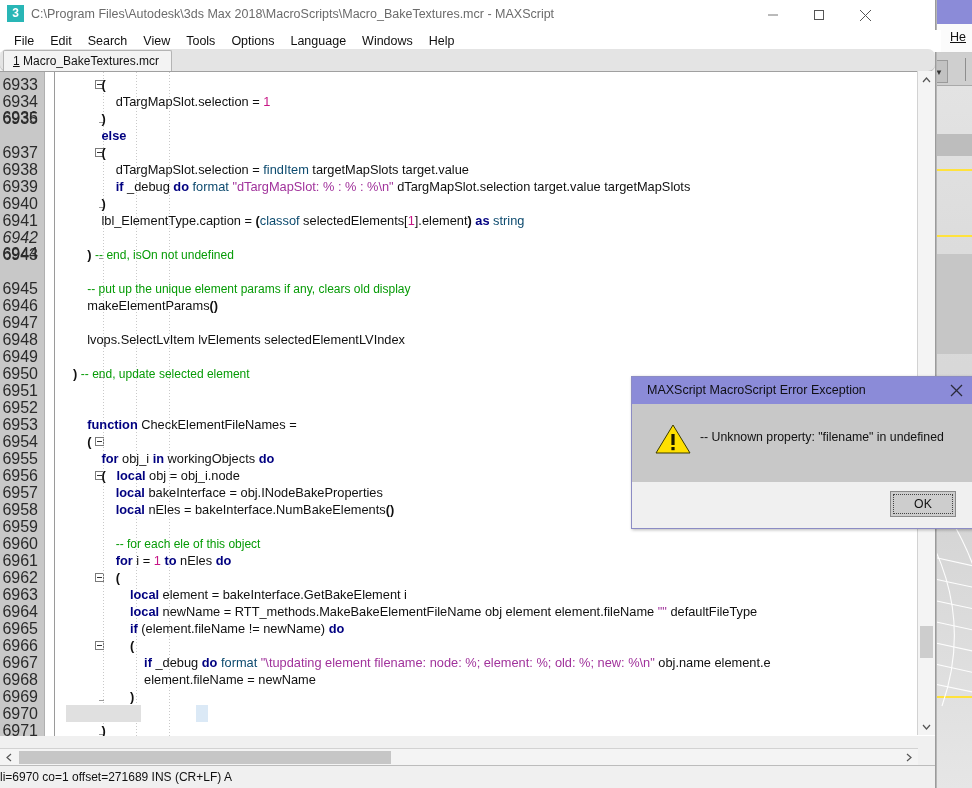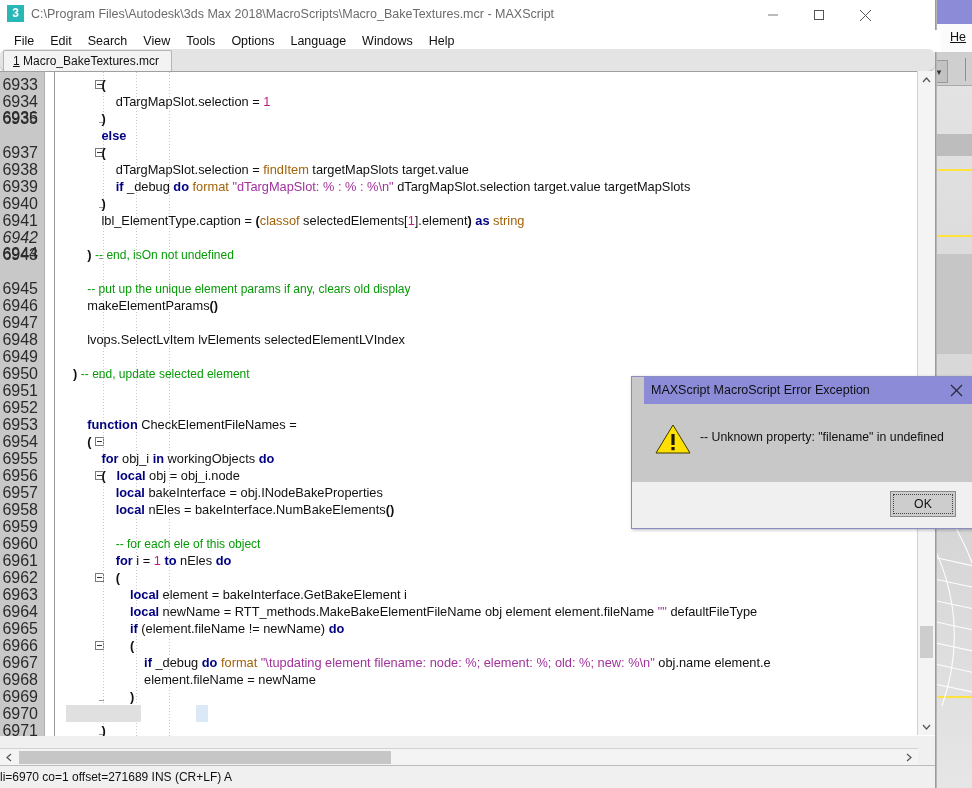--- a/index.html
+++ b/index.html
@@ -140,21 +140,21 @@
     position:absolute; right:6px; height:17px; line-height:17px;
     font-family:"Liberation Sans", sans-serif;
     font-size:16px; color:#2b2b2b; text-align:right;
   }
   .cl {
     position:absolute; left:0; height:17px; line-height:17px;
     font-family:"Liberation Sans", sans-serif;
     font-size:12.8px; color:#101010; white-space:pre;
   }
   .cl .kw   { color:#000080; font-weight:bold; }
-  .cl .fn   { color:#a16207; }
+  .cl .fn   { color:#0c4a6e; }
   .cl .str  { color:#a0329b; }
   .cl .num  { color:#c71585; }
   .cl .com  { color:#069b06; font-size:12px; }
   .cl .brk  { color:#101010; font-weight:bold; }
   
   .iguide {
     position:absolute; top:0; width:1px; height:664px;
     background-image: linear-gradient(to bottom, #c9c9c9 50%, transparent 50%);
     background-size: 1px 3px;
   }
@@ -199,24 +199,24 @@
   }
 
   
   #dlg {
     position:absolute; left:631px; top:376px; width:341px; height:151px;
     background:#c8c8c8;
     border:1px solid #8c8cc4;
     box-shadow:1px 1px 3px rgba(0,0,0,.28);
   }
   #dlg-title {
-    position:absolute; left:12px; top:0; right:0; height:27px;
+    position:absolute; left:0; top:0; right:0; height:27px;
     background:#8b8bd8;
     font-size:12.5px; color:#0f0f14;
-    line-height:27px; padding-left:7px; white-space:nowrap;
+    line-height:27px; padding-left:15px; white-space:nowrap;
   }
   #dlg-close {
     position:absolute; right:0; top:0; width:34px; height:27px;
     display:flex; align-items:center; justify-content:center;
   }
   #dlg-body {
     position:absolute; left:0; top:27px; right:0; height:78px;
     background:#c8c8c8;
   }
   #dlg-warnicon {

